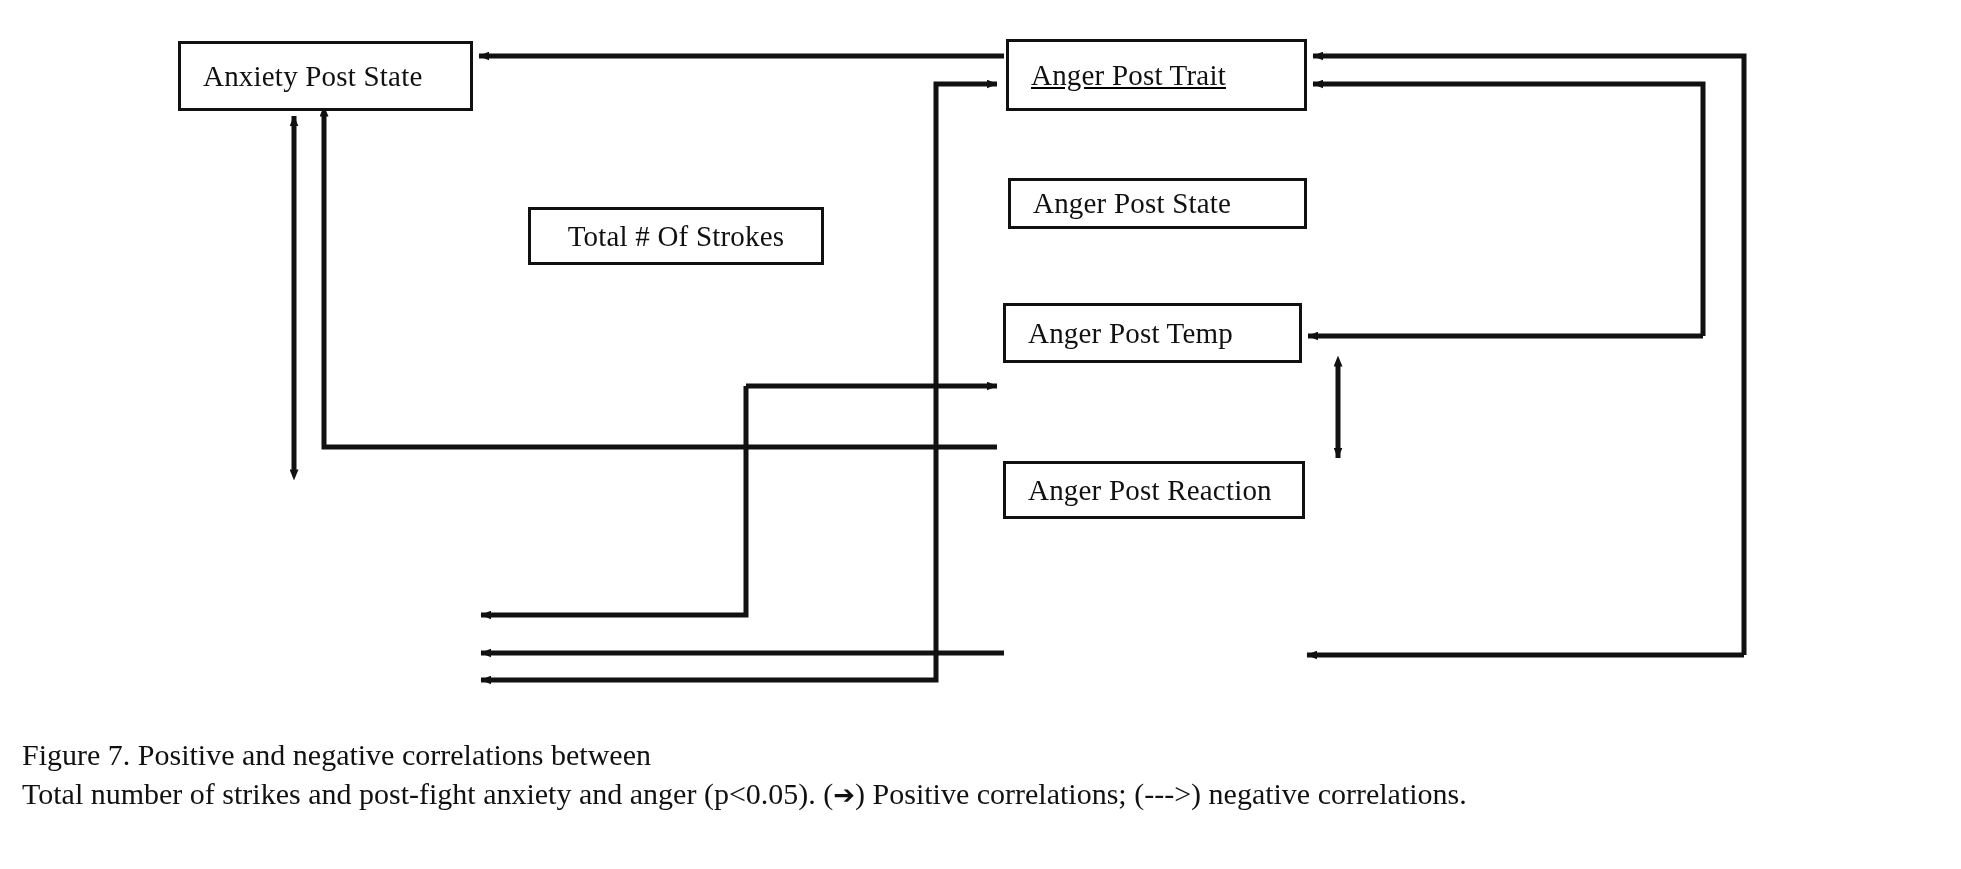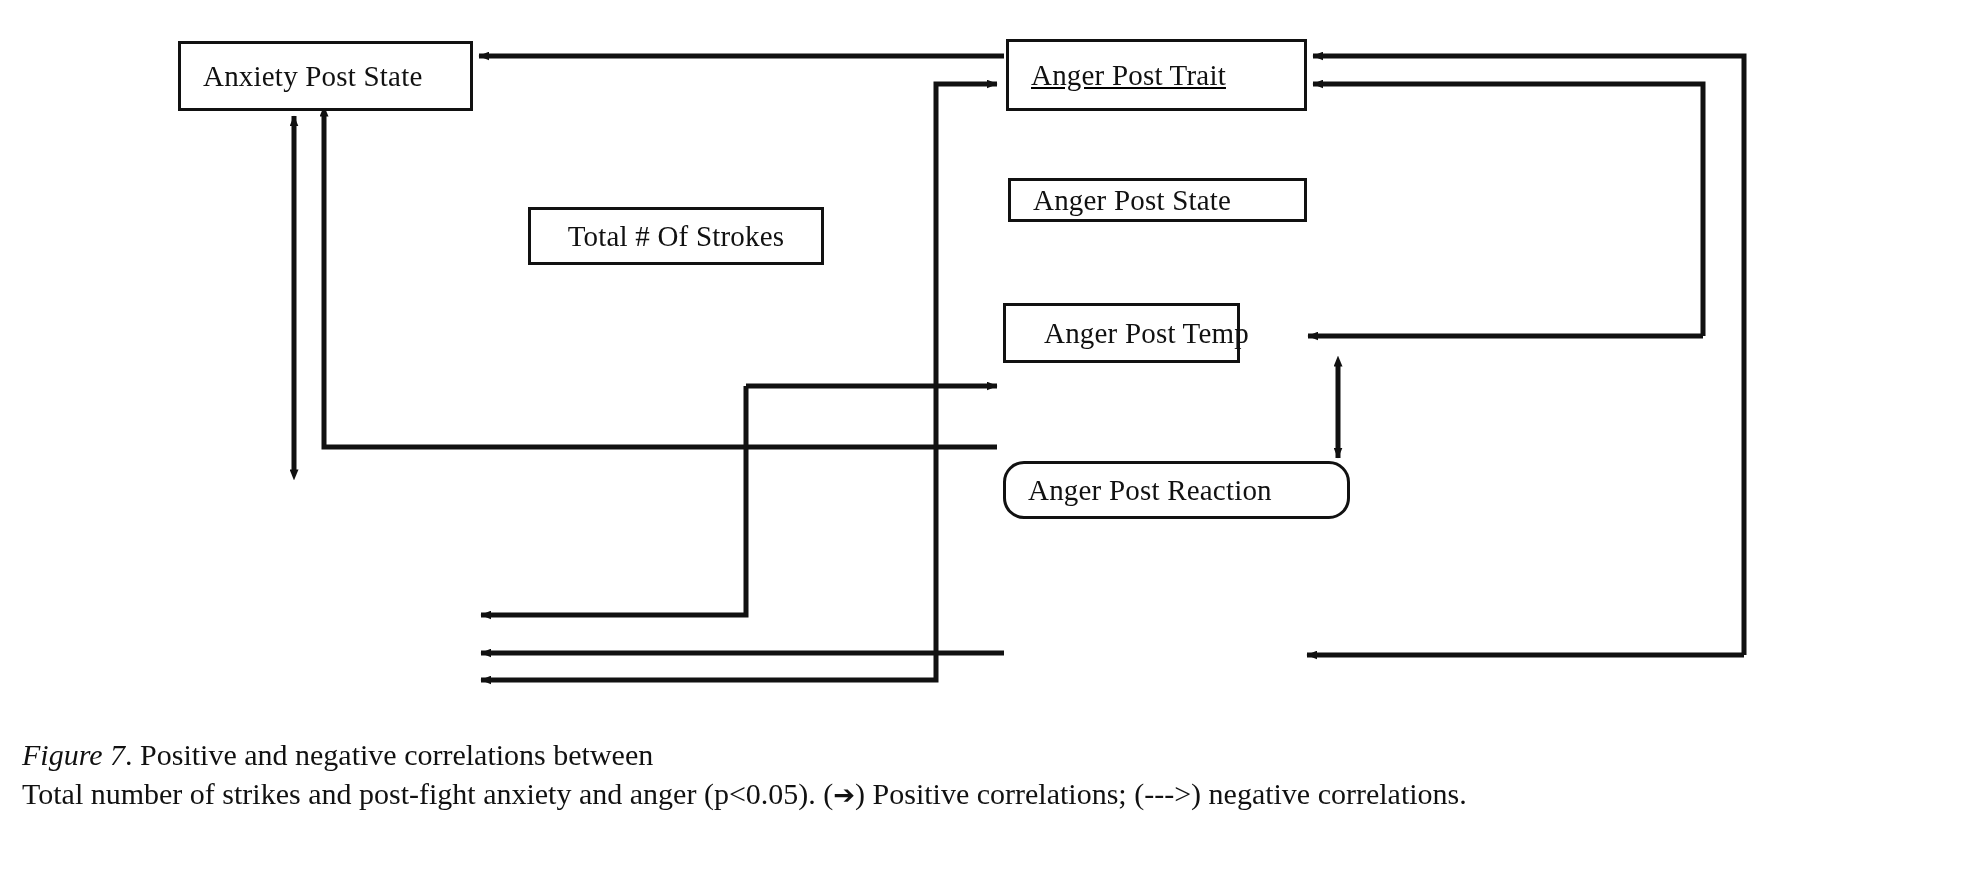--- a/index.html
+++ b/index.html
@@ -31,36 +31,36 @@
     line-height:1;
     letter-spacing:.2px;
     white-space:nowrap;
     padding-left:22px;
     color:#111;
   }
   .node.center .label{padding-left:0;width:100%;text-align:center;}
 
   #n-anx-state   {left:172px; top:41px;  width:295px; height:70px;}
   #n-ang-trait   {left:1000px;top:39px;  width:301px; height:72px;text-decoration:underline;}
-  #n-ang-state   {left:1002px;top:178px; width:299px; height:44px;align-items:center;}
+  #n-ang-state   {left:1002px;top:178px; width:299px; height:51px;align-items:center;}
   #n-strokes     {left:522px; top:207px; width:296px; height:58px;justify-content:flex-end;}
-  #n-ang-temp    {left:997px; top:303px; width:237px; height:60px;padding-left:16px;}
+  #n-ang-temp    {left:997px; top:303px; width:299px; height:60px;}
   #n-anx-trait   {left:175px; top:473px; width:294px; height:70px;}
-  #n-ang-react   {left:997px; top:461px; width:347px; height:58px;border-radius:21px;}
+  #n-ang-react   {left:997px; top:461px; width:302px; height:58px;}
 
   
   #caption{
     position:absolute;
     left:22px;top:735px;
     width:1930px;
     font-size:30px;
     line-height:39px;
     color:#111;
   }
-  #caption .figlabel{font-style:italic;margin-top:44px;}
+  #caption .figlabel{margin-top:44px;}
   #caption .line{white-space:nowrap;}
   .arrowglyph{font-weight:bold;font-family:"DejaVu Sans",sans-serif;font-size:26px;}
 </style>
 </head>
 <body>
 
 <div id="root">
 
   <div id="diagram">
 

